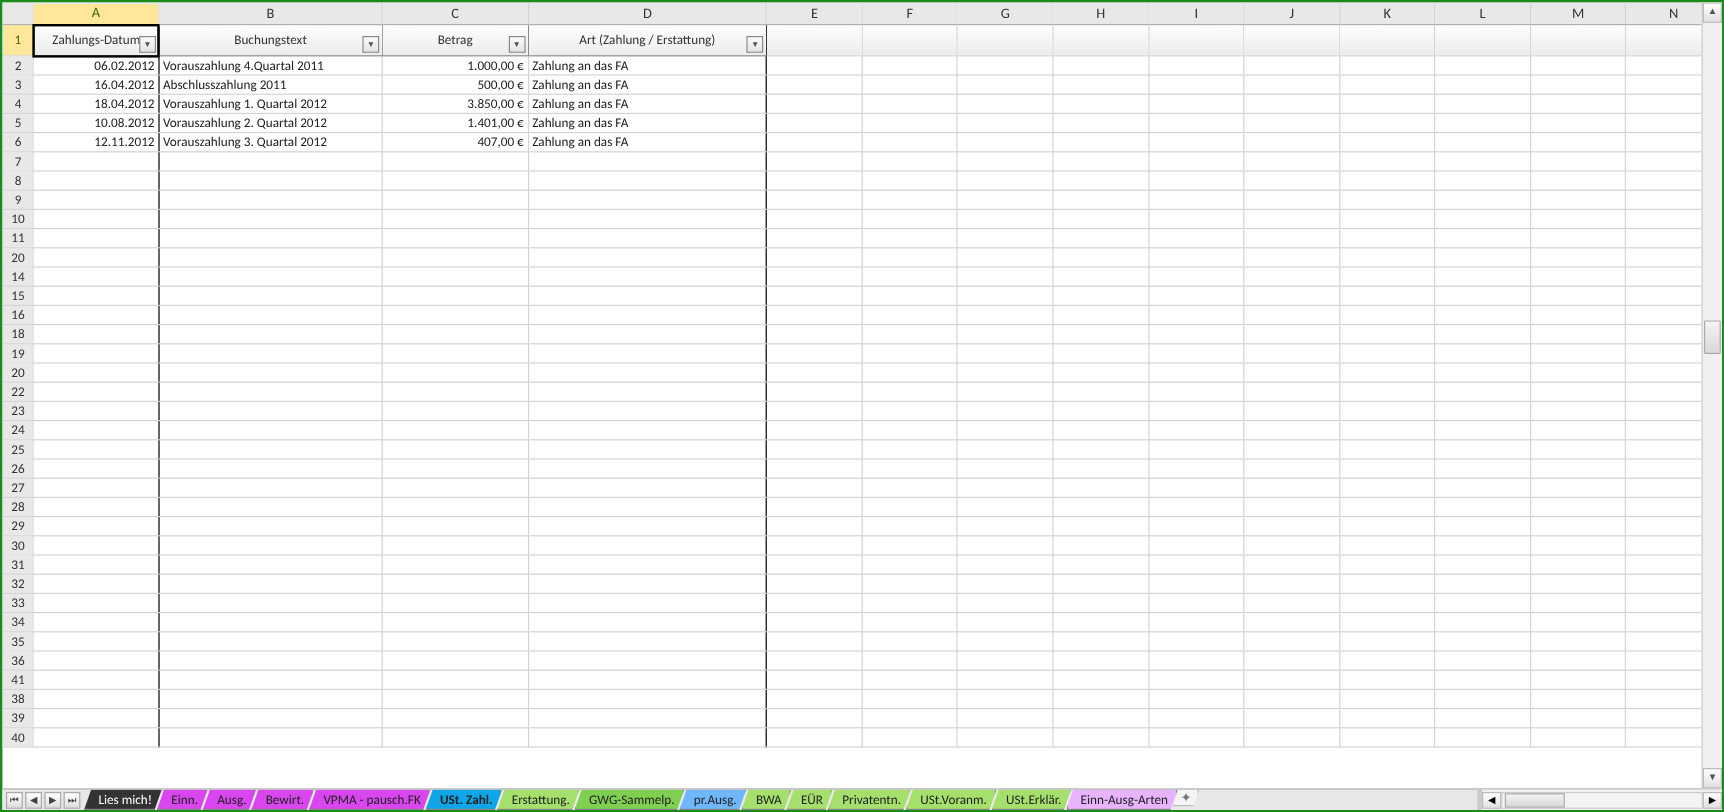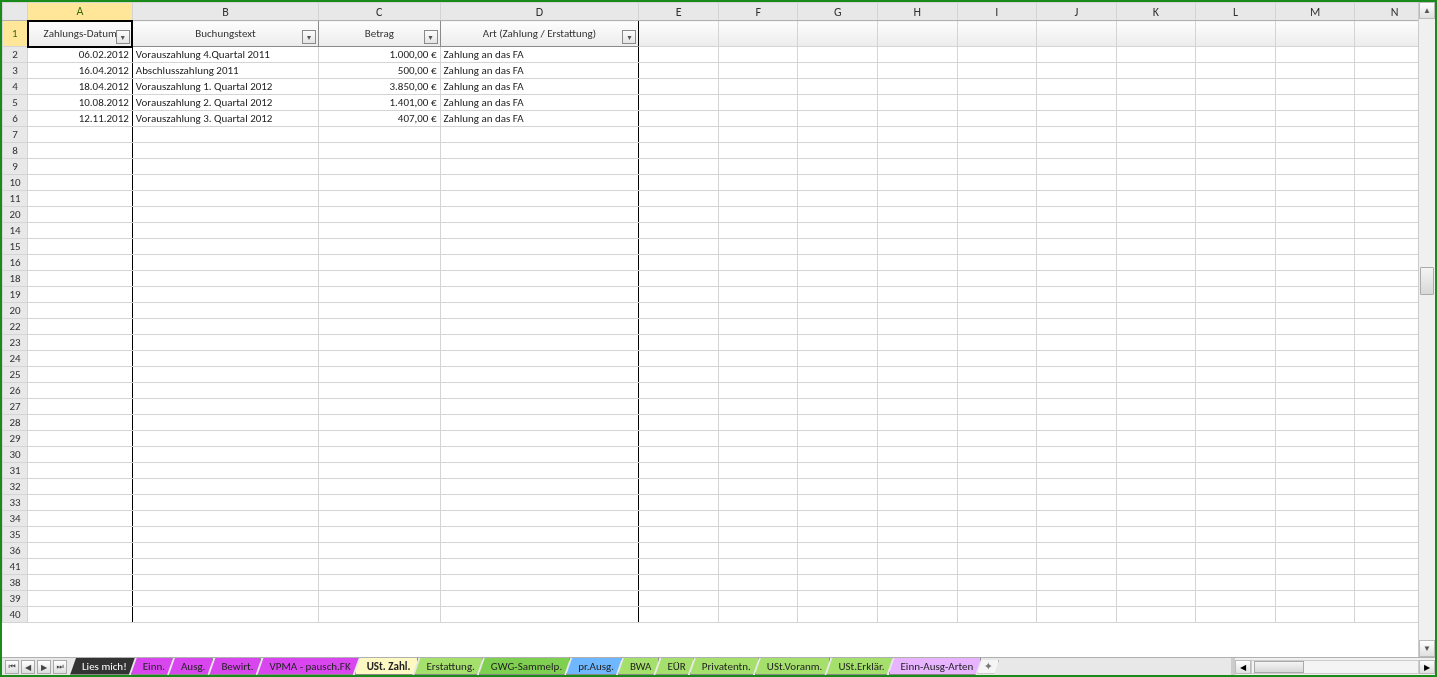--- a/index.html
+++ b/index.html
@@ -48,23 +48,23 @@
   
   .vscroll { position: absolute; right: 0; top: 0; bottom: 0; width: 17px; background: #f0f0f0; border-left: 1px solid #ccc; display: flex; flex-direction: column; align-items: stretch; }
   .vscroll .arrow { height: 17px; background: linear-gradient(#fff,#e0e0e0); border: 1px solid #bbb; text-align: center; font-size: 8px; line-height: 15px; color: #555; }
   .vscroll .track { flex: 1; position: relative; }
   .vscroll .thumb { position: absolute; left: 1px; right: 1px; top: 40%; height: 28px; background: linear-gradient(#f4f4f4,#d8d8d8); border: 1px solid #aaa; border-radius: 1px; }
 
   
   .tabbar { height: 18px; background: #e8e8e8; border-top: 1px solid #b0b0b0; display: flex; align-items: stretch; font-size: 11px; }
   .tabnav { display: flex; align-items: center; padding: 0 2px; }
   .navbtn { width: 14px; height: 14px; border: 1px solid #aaa; background: linear-gradient(#fff,#ddd); margin: 0 1px; display: flex; align-items: center; justify-content: center; font-size: 8px; color: #444; }
-  .tabs { display: flex; align-items: center; flex: 1; overflow: hidden; }
+  .tabs { display: flex; align-items: flex-start; flex: 1; overflow: hidden; }
   .tab { position: relative; padding: 2px 7px 1px 11px; margin-right: -4px; height: 17px; line-height: 14px; color: #222; border: 1px solid #888; border-top: none; background: #f3f3f3; clip-path: polygon(6px 0, 100% 0, calc(100% - 6px) 100%, 0 100%); cursor: pointer; white-space: nowrap; }
-  .tab.active { background: #fef9c3; font-weight: bold; z-index: 2; }
+  .tab.active { background: #0ea5e9; font-weight: bold; z-index: 2; }
   .tab.yellow { background: #d946ef; }
   .tab.black { background: #333; color: #fff; }
   .tab.blue { background: #6fb7ff; }
   .tab.green { background: #a6e06c; }
   .tab.dgreen { background: #7fd050; }
   .tab.mag { background: #e8b4ff; }
   .insert-tab { width: 22px; display: flex; align-items:center; justify-content:center; color:#777; border:1px solid #aaa; border-top:none; background:#f5f5f5; clip-path: polygon(5px 0, 100% 0, calc(100% - 5px) 100%, 0 100%); }
 
   .hscroll { display: flex; align-items: center; width: 200px; background: #f0f0f0; }
   .hscroll .arrow { width: 16px; height: 14px; background: linear-gradient(#fff,#e0e0e0); border: 1px solid #bbb; text-align: center; font-size: 8px; line-height: 12px; }

